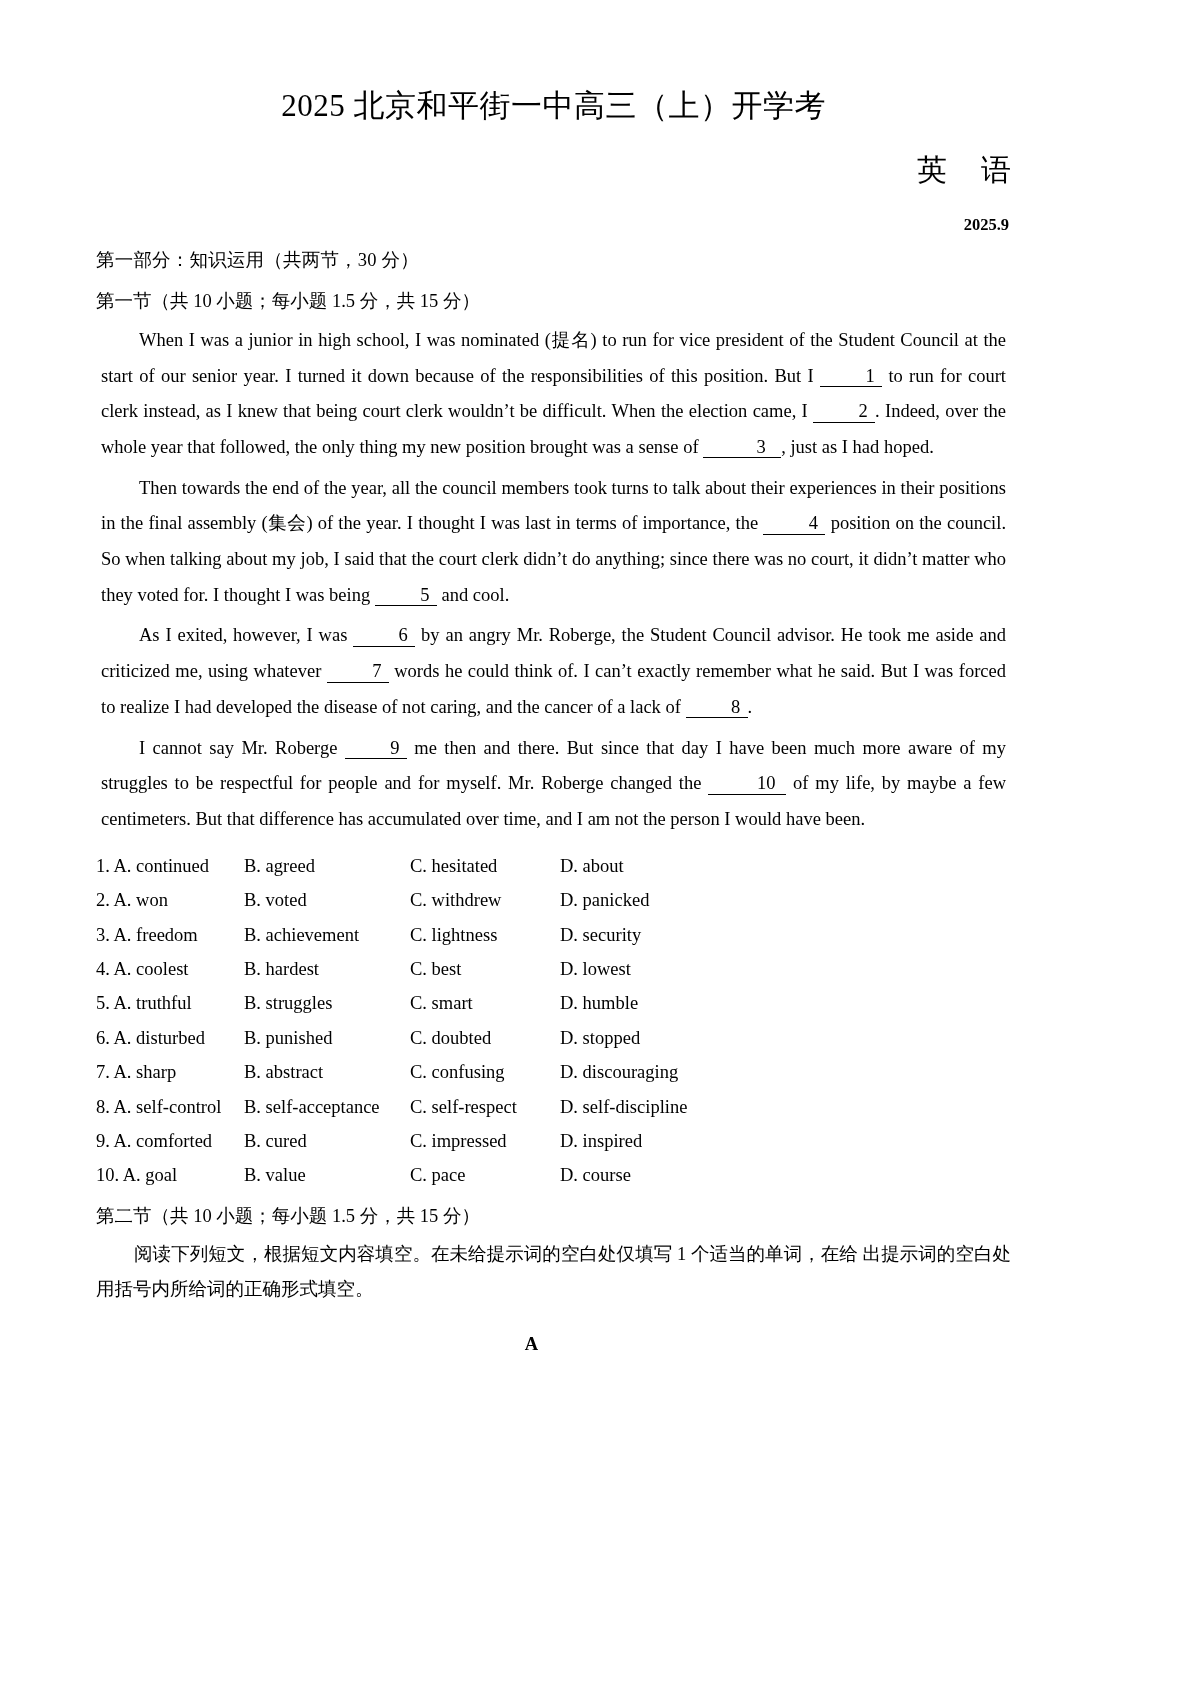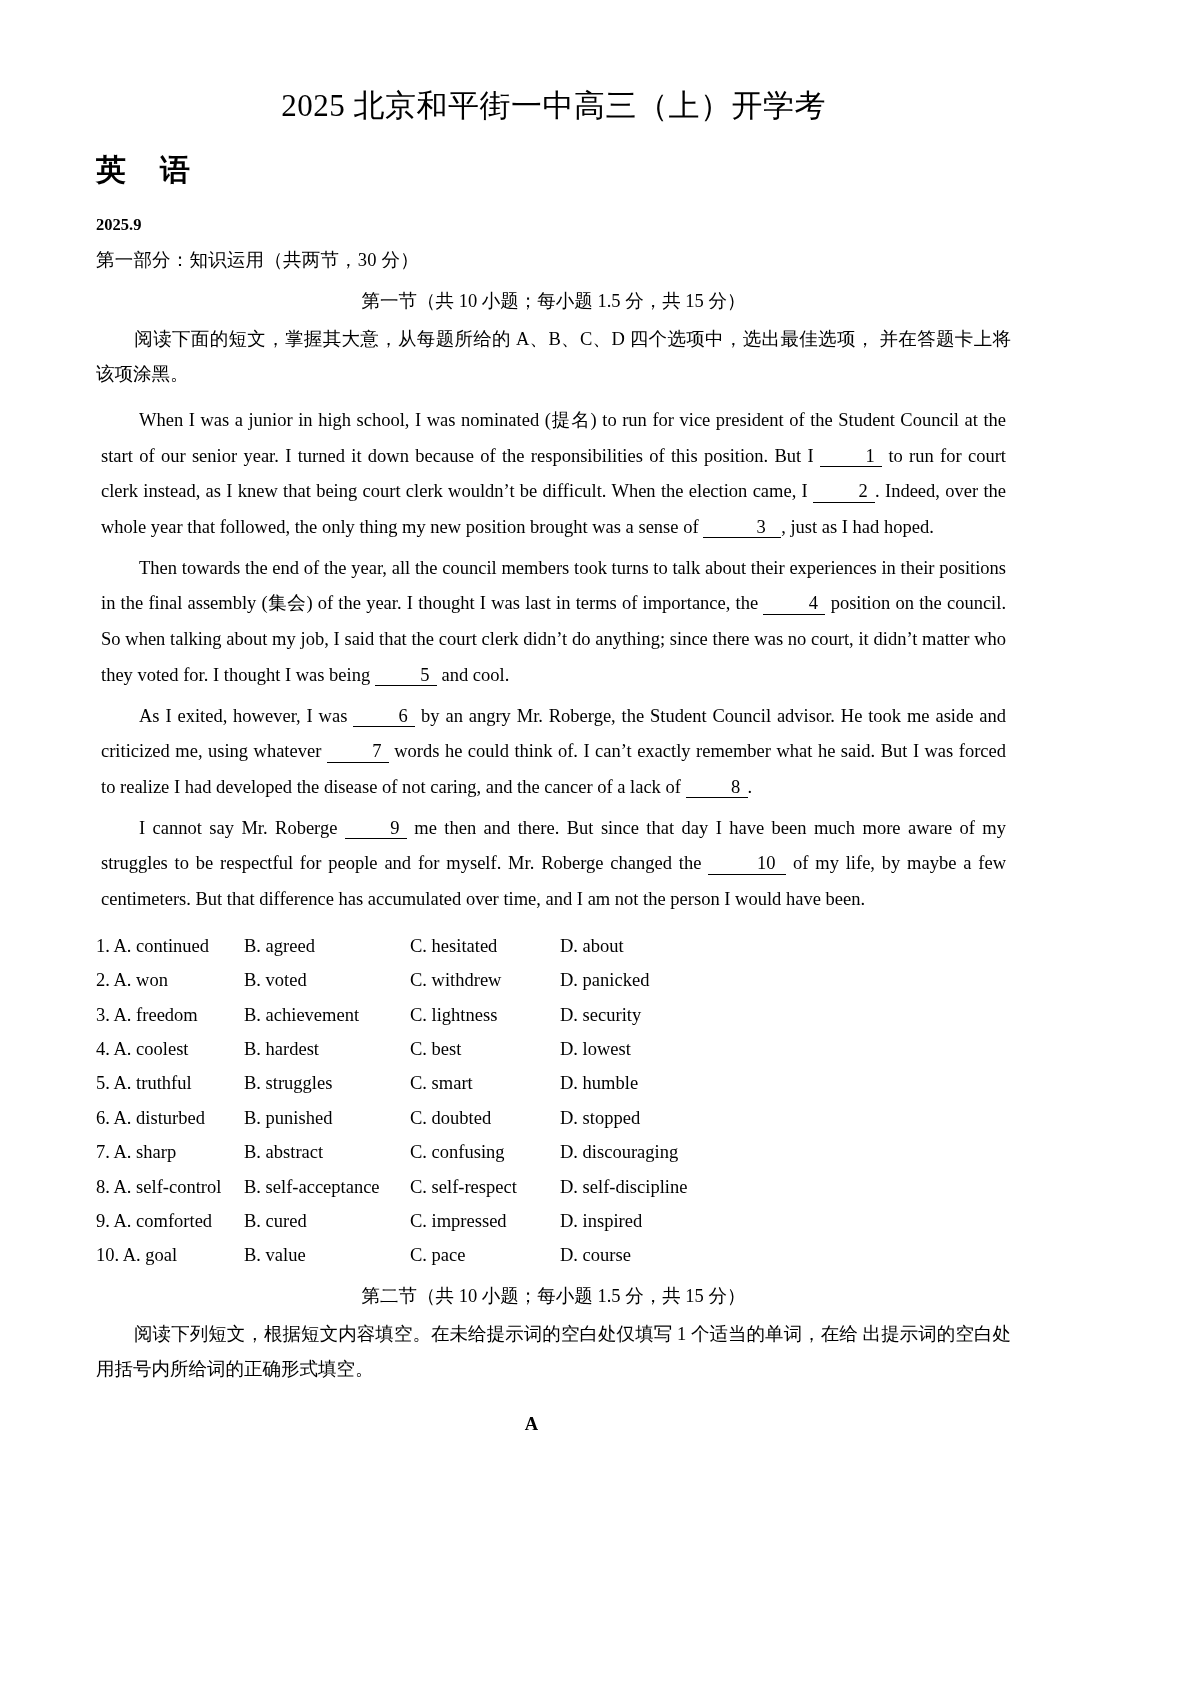--- a/index.html
+++ b/index.html
@@ -32,47 +32,47 @@
   
   .doc-title {
     text-align: center;
     font-size: 31px;
     font-weight: 400;
     letter-spacing: 0.5px;
     margin-top: 85px;
     line-height: 1.35;
   }
   .doc-subtitle {
-    text-align: left;
+    text-align: right;
     font-size: 30px;
-    font-weight: 700;
+    font-weight: 400;
     margin-top: 23px;
     line-height: 1.3;
   }
   .doc-subtitle .gap { display: inline-block; width: 34px; }
 
   .doc-date {
-    text-align: left;
+    text-align: right;
     font-size: 16.5px;
     font-weight: bold;
     margin-top: 26px;
     padding-right: 2px;
   }
 
   
   .part-heading {
     font-size: 18.5px;
     margin-top: 12px;
     letter-spacing: 0.2px;
   }
 
   .section-heading {
     font-size: 18.5px;
     margin-top: 16px;
-    text-align: center;
+    text-align: left;
   }
 
   .instr {
     font-size: 18.5px;
     line-height: 1.92;
     margin-top: 9px;
     text-align: justify;
     text-justify: inter-ideograph;
   }
   .instr .ind { display: inline-block; width: 38px; }
@@ -149,21 +149,20 @@
 <div class="page">
   <div class="content">
 
     <div class="doc-title">2025 北京和平街一中高三（上）开学考</div>
     <div class="doc-subtitle"><span>英</span><span class="gap"></span><span>语</span></div>
     <div class="doc-date">2025.9</div>
 
     <div class="part-heading"><span>第一部分：知识运用（共两节，30 分）</span></div>
     <div class="section-heading">第一节（共 10 小题；每小题 1.5 分，共 15 分）</div>
 
-    <div class="instr"><span class="ind"></span><span>阅读下面的短文，掌握其大意，从每题所给的 A、B、C、D 四个选项中，选出最佳选项， 并在答题</span><span>卡上将该项涂黑。</span></div>
 
     <div class="passage">
       <p><span>When I was a junior in high school, I was nominated (提名) to run for vice president of the Student Council at the start of our senior year. I turned it down because of the responsibilities of this position. But I</span> <span class="blank-s">1</span> <span>to run for court clerk instead, as I knew that being court clerk wouldn’t be difficult. When the election came, I</span> <span class="blank-s">2</span><span>. Indeed, over the whole year that followed, the only thing my new position brought was a sense of</span> <span class="blank-m">3</span><span>, just as I had hoped.</span></p>
 
       <p><span>Then towards the end of the year, all the council members took turns to talk about their experiences in their positions in the final assembly (集会) of the year. I thought I was last in terms of importance, the</span> <span class="blank-s">4</span> <span>position on the council. So when talking about my job, I said that the court clerk didn’t do anything; since there was no court, it didn’t matter who they voted for. I thought I was being</span> <span class="blank-s">5</span> <span>and cool.</span></p>
 
       <p><span>As I exited, however, I was</span> <span class="blank-s">6</span> <span>by an angry Mr. Roberge, the Student Council advisor. He took me aside and criticized me, using whatever</span> <span class="blank-s">7</span> <span>words he could think of. I can’t exactly remember what he said. But I was forced to realize I had developed the disease of not caring, and the cancer of a lack of</span> <span class="blank-s">8</span><span>.</span></p>
 
       <p><span>I cannot say Mr. Roberge</span> <span class="blank-s">9</span> <span>me then and there. But since that day I have been much more aware of my struggles to be respectful for people and for myself. Mr. Roberge changed the</span> <span class="blank-m">10</span> <span>of my life, by maybe a few centimeters. But that difference has accumulated over time, and I am not the person I would have been.</span></p>
     </div>

